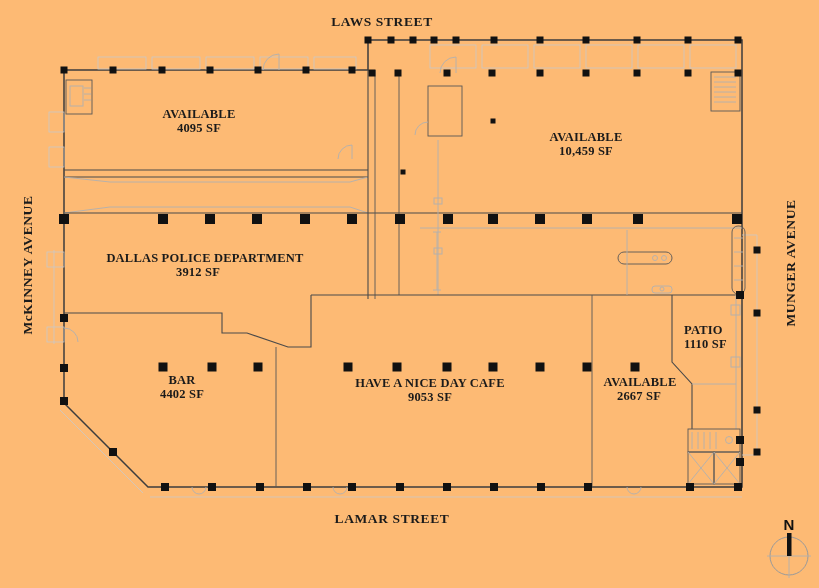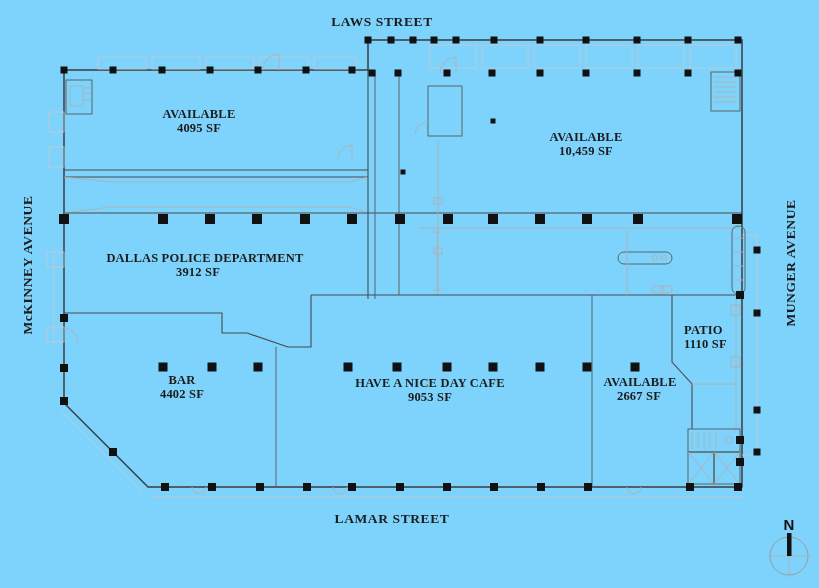--- a/index.html
+++ b/index.html
@@ -1,16 +1,16 @@
 <!DOCTYPE html>
 <html><head>
 <meta charset="utf-8">
 <style>
   html,body{margin:0;padding:0;background:#ffffff;}
-  .stage{position:relative;width:819px;height:588px;background:#7dd3fc;overflow:hidden;
+  .stage{position:relative;width:819px;height:588px;background:#fdba74;overflow:hidden;
          font-family:"Liberation Serif", serif;}
   svg{position:absolute;inset:0;display:block;}
   .plan-text{font-family:"Liberation Serif", serif;font-weight:bold;fill:#1b1b1b;}
   .street{font-size:13.5px;letter-spacing:0.6px;}
   .room{font-size:12.5px;letter-spacing:0.2px;}
   .north-n{font-family:"Liberation Sans", sans-serif;font-weight:bold;font-size:15px;fill:#111;}
   .wall{stroke:#3d3d3d;stroke-width:1.5;fill:none;stroke-linejoin:miter;}
   .wall2{stroke:#4a4a4a;stroke-width:1.1;fill:none;}
   .wall3{stroke:#585858;stroke-width:0.9;fill:none;}
   .lt{stroke:#b0b0b0;stroke-width:0.9;fill:none;}

